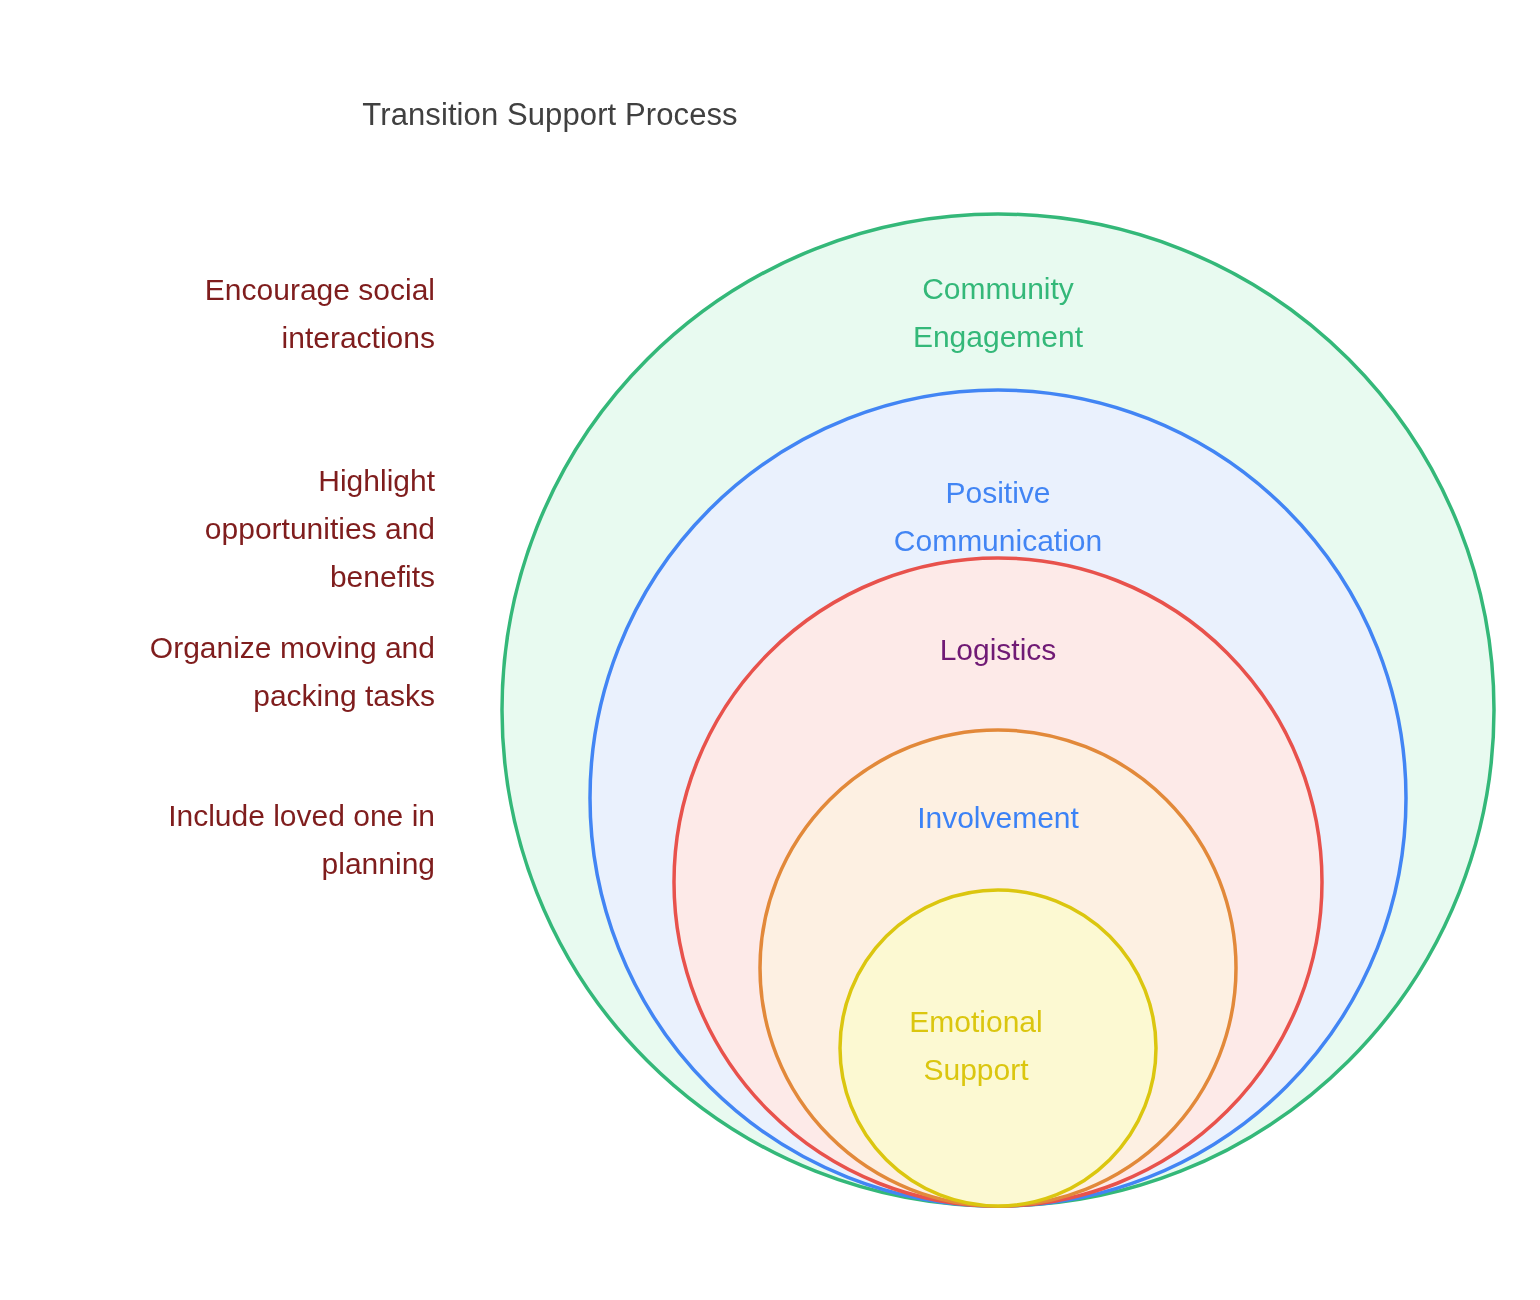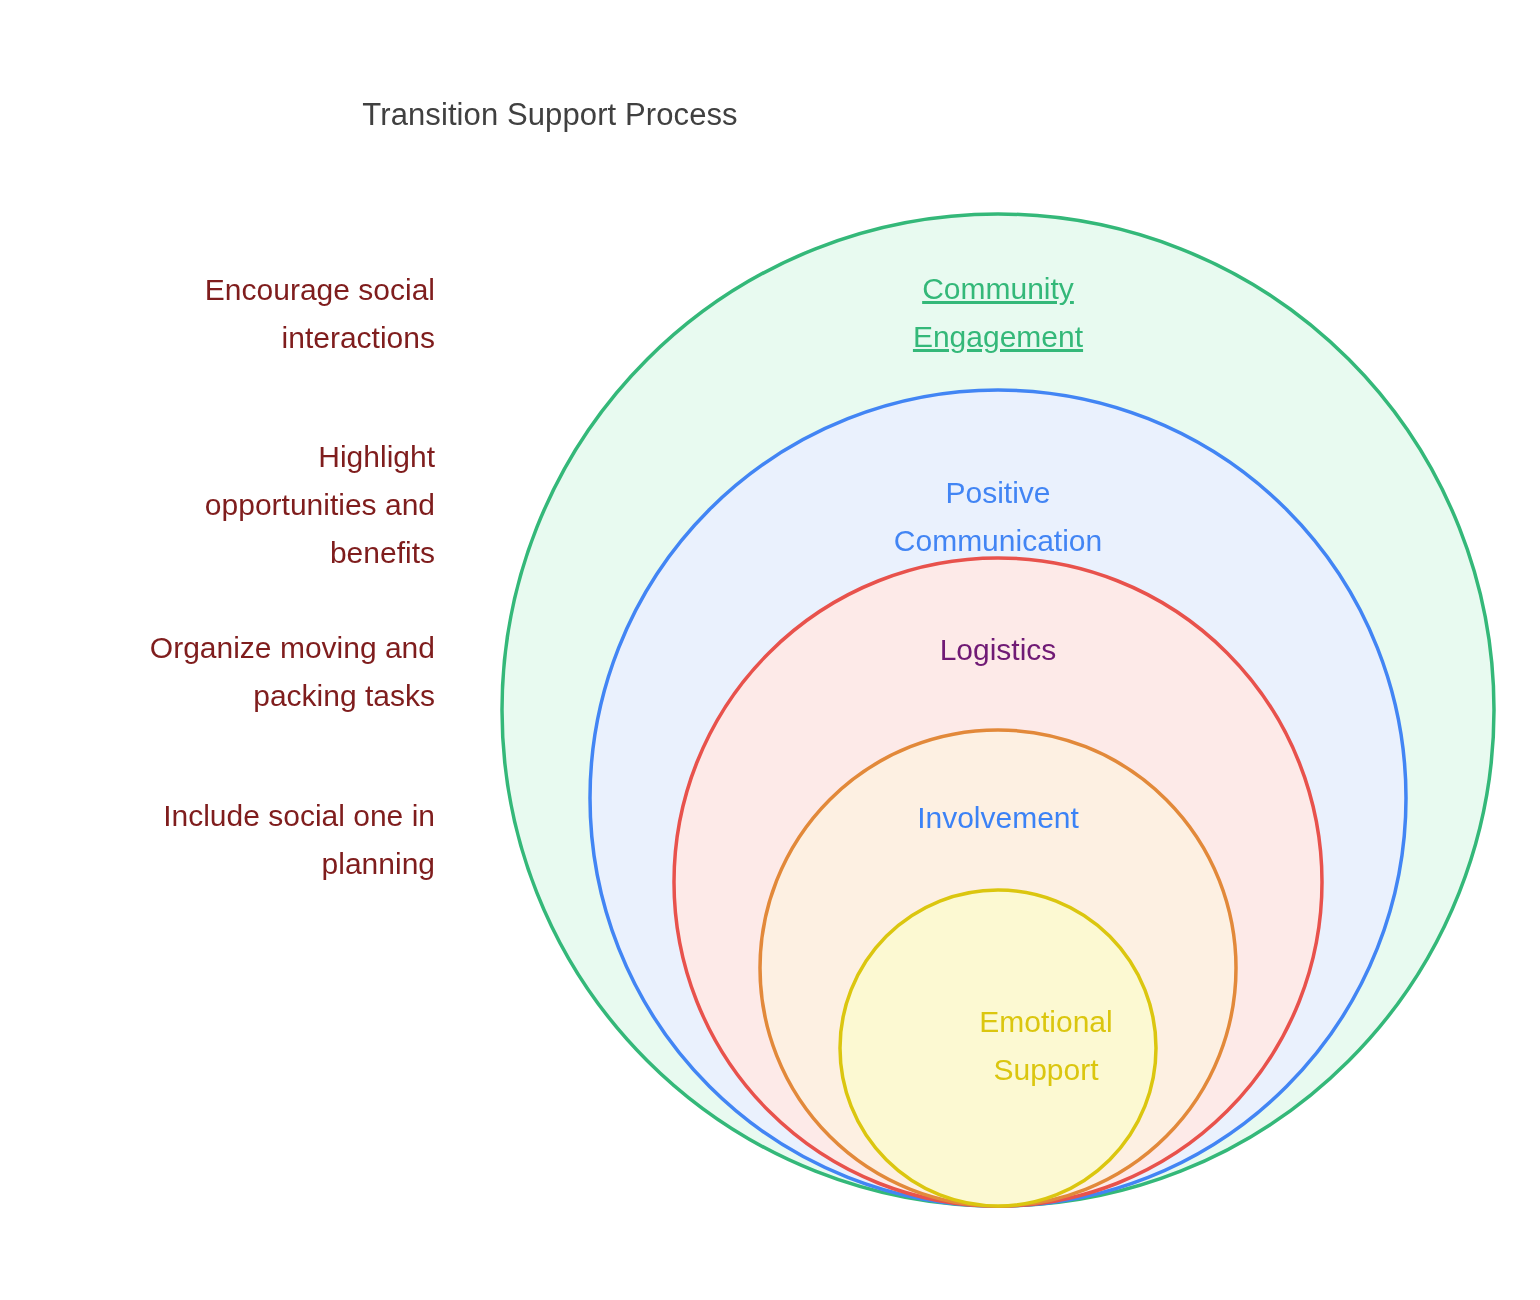--- a/index.html
+++ b/index.html
@@ -81,33 +81,33 @@
       <circle cx="998" cy="710" r="496" fill="#e8faf0" stroke="#34b879" stroke-width="3.5"></circle>
       <circle cx="998" cy="798" r="408" fill="#eaf1fd" stroke="#4285f4" stroke-width="3.5"></circle>
       <circle cx="998" cy="882" r="324" fill="#fdeae8" stroke="#e8524c" stroke-width="3.5"></circle>
       <circle cx="998" cy="968" r="238" fill="#fdf0e2" stroke="#e2893a" stroke-width="3.5"></circle>
       <circle cx="998" cy="1048" r="158" fill="#fcf9d2" stroke="#dbc60f" stroke-width="3.5"></circle>
     </svg>
 
   <div class="labels-col" id="labels-col">
       <div class="side-label" style="top: 266px;">Encourage social
 interactions</div>
-      <div class="side-label" style="top: 433px;">Highlight
+      <div class="side-label" style="top: 457px;">Highlight
 opportunities and
 benefits</div>
       <div class="side-label" style="top: 624px;">Organize moving and
 packing tasks</div>
-      <div class="side-label" style="top: 792px;">Include social one in
+      <div class="side-label" style="top: 792px;">Include loved one in
 planning</div>
     </div>
 
   <div id="ring-labels">
-      <div class="ring-label" style="left: 998px; top: 313px; color: rgb(52, 184, 121); text-decoration: underline;">Community
+      <div class="ring-label" style="left: 998px; top: 313px; color: rgb(52, 184, 121);">Community
 Engagement</div>
       <div class="ring-label" style="left: 998px; top: 481px; color: rgb(66, 133, 244); margin-top: 36px;">Positive
 Communication</div>
       <div class="ring-label" style="left: 998px; top: 650px; color: #701a75;">Logistics</div>
       <div class="ring-label" style="left: 998px; top: 818px; color: #3b82f6;">Involvement</div>
-      <div class="ring-label" style="left: 1046px; top: 1046px; color: rgb(219, 198, 15);">Emotional
+      <div class="ring-label" style="left: 976px; top: 1046px; color: rgb(219, 198, 15);">Emotional
 Support</div>
     </div>
 
 </div>
 
 </body></html>

